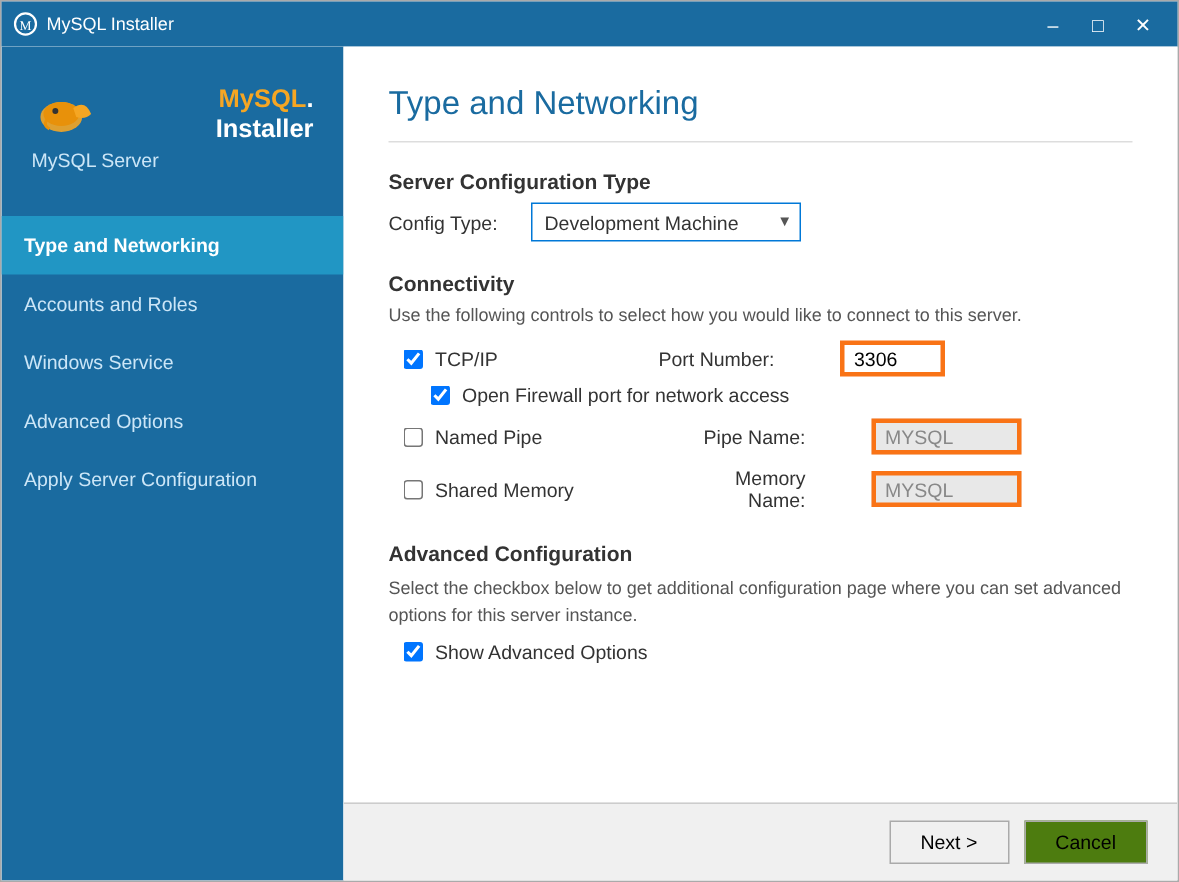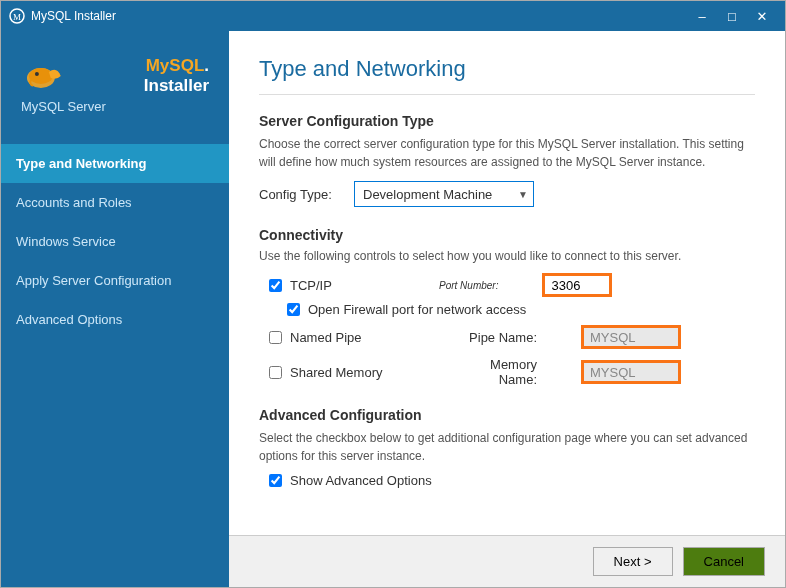--- a/index.html
+++ b/index.html
@@ -108,35 +108,34 @@
         <div class="sidebar-item active">
           <span>Type and Networking</span>
         </div>
         <div class="sidebar-item">
           <span>Accounts and Roles</span>
         </div>
         <div class="sidebar-item">
           <span>Windows Service</span>
         </div>
         <div class="sidebar-item">
+          <span>Advanced Options</span>
+        </div>
+        <div class="sidebar-item">
           <span>Apply Server Configuration</span>
-        </div>
-        <div class="sidebar-item">
-          <span>Advanced Options</span>
         </div>
       </div>
     </div>
 
     <div class="main">
       <div class="main-content">
         <div class="page-title">Type and Networking</div>
 
         <div class="section">
           <div class="section-title">Server Configuration Type</div>
-          <div class="section-desc">Choose the correct server configuration type for this MySQL Server installation. This setting will define how much system resources are assigned to the MySQL Server instance.</div>
           <div class="config-row">
             <span class="config-label">Config Type:</span>
             <div class="select-wrapper">
               <select>
                 <option>Development Machine</option>
                 <option>Server Machine</option>
                 <option>Dedicated Machine</option>
               </select>
               <span class="select-arrow">▼</span>
             </div>
@@ -146,21 +145,21 @@
         <div class="section">
           <div class="section-title">Connectivity</div>
           <div class="connectivity-desc">Use the following controls to select how you would like to connect to this server.</div>
 
           <div style="display:flex; align-items:center; margin-bottom:5px; margin-left:10px;">
             <div style="display:flex; align-items:center; gap:8px; width:150px;">
               <input type="checkbox" id="tcpip" checked="" style="">
               <label for="tcpip" class="checkbox-label">TCP/IP</label>
             </div>
             <div style="display:flex; align-items:center; gap:8px; margin-left:20px;">
-              <span style="font-size:10px; color:#333;font-style:italic;">Port Number:</span>
+              <span style="font-size:13px; color:#333;">Port Number:</span>
               <input type="text" value="3306" style="width: 70px;">
             </div>
           </div>
 
           <div class="firewall-row">
             <input type="checkbox" id="firewall" checked="" style="">
             <label for="firewall" style="font-size:13px; color:#333;">Open Firewall port for network access</label>
           </div>
 
           <div class="pipe-row" style="margin-left:10px;">

